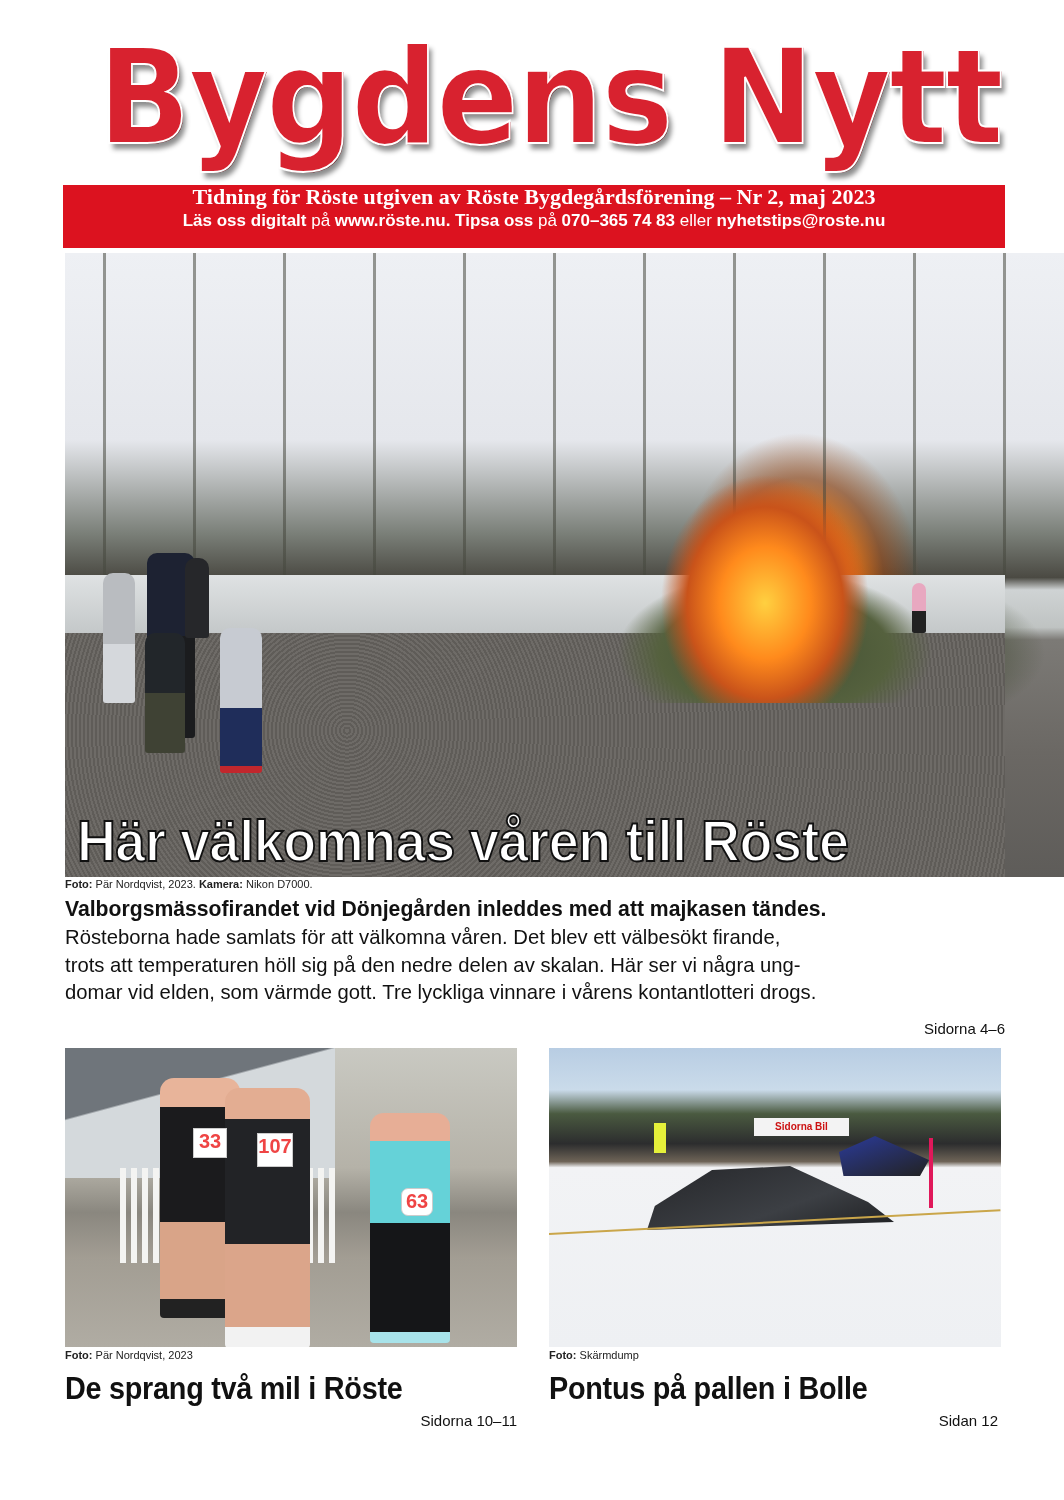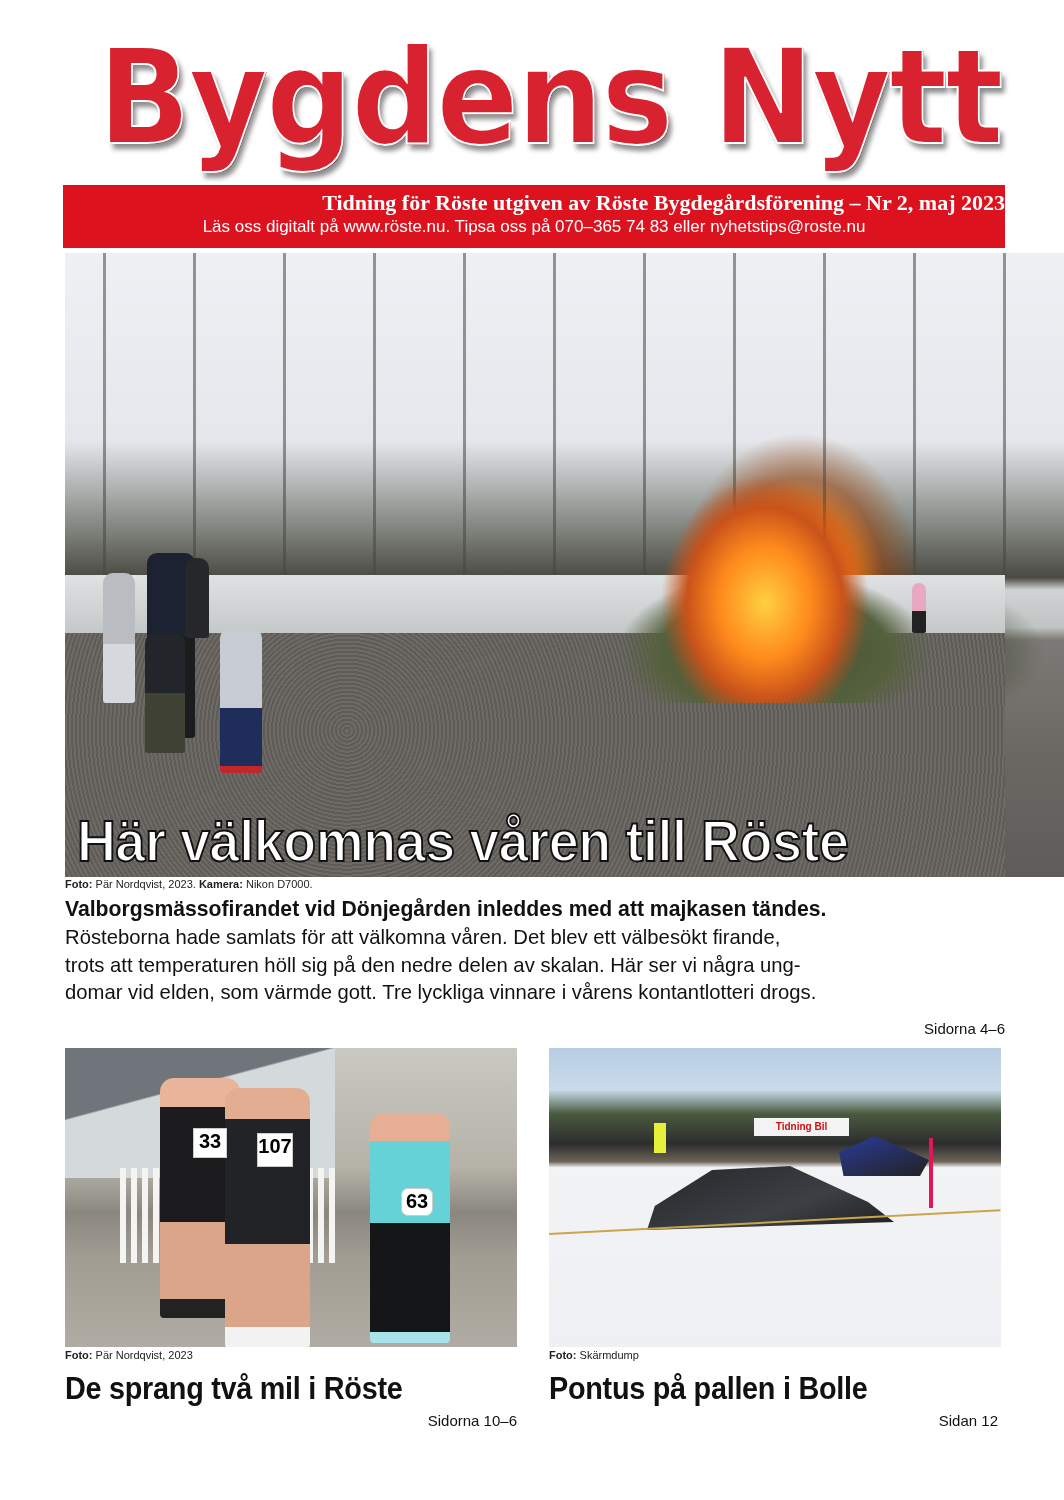--- a/index.html
+++ b/index.html
@@ -10,23 +10,23 @@
               text-align: center; }
   .masthead-title { font-family: "DejaVu Sans", sans-serif; font-weight: bold;
     font-size: 132px; line-height: 150px; letter-spacing: -2px; color: #d8222f;
     -webkit-text-stroke: 2px #ffffff;
     text-shadow: 4px 6px 6px rgba(0,0,0,0.45), 1px 1px 0 #a0141d;
     transform: scaleX(0.92); transform-origin: center; white-space: nowrap; }
 
   .banner { position: absolute; left: 63px; top: 185px; width: 942px; height: 63px;
             background: #dc121f; color: #fff; text-align: center; }
   .banner-line1 { font-family: "Liberation Serif", serif; font-weight: bold; font-size: 22px;
-                  line-height: 24px; padding-top: 6px; white-space: nowrap; text-align: right; }
+                  line-height: 24px; padding-top: 0; white-space: nowrap; }
   .banner-line2 { font-size: 17px; line-height: 24px; white-space: nowrap; }
-  .banner-line2 b { font-weight: normal; }
+  .banner-line2 b { font-weight: bold; }
 
   .photo { position: absolute; overflow: hidden; }
   .main-photo { left: 65px; top: 253px; width: 1056px; height: 624px;
     background:
       radial-gradient(ellipse 120px 150px at 735px 330px, #ffb020 0%, #f07a18 40%, rgba(150,70,20,0.6) 70%, rgba(0,0,0,0) 100%),
       radial-gradient(ellipse 220px 90px at 760px 400px, #4a5a38 0%, rgba(60,70,45,0.8) 60%, rgba(0,0,0,0) 100%),
       linear-gradient(180deg, #eef0f4 0%, #e5e7ec 30%, #7a7f78 45%, #4b4a43 52%, #cfd3d4 54%, #bfc3c2 60%, #7c7a76 62%, #6b6864 80%, #5e5c59 100%); }
   .trees { position: absolute; inset: 0;
     background:
       repeating-linear-gradient(90deg, rgba(60,60,55,0) 0 38px, rgba(70,72,62,0.55) 38px 41px, rgba(60,60,55,0) 41px 90px); 
@@ -57,21 +57,21 @@
                transform: scaleX(0.965); transform-origin: left; }
   .pageref { position: absolute; font-weight: normal; font-size: 15px; line-height: 18px; text-align: right; }
 
   .runner-photo { left: 65px; top: 1048px; width: 452px; height: 299px;
     background: linear-gradient(180deg, #c9c9c2 0%, #b5b2a8 40%, #8a877f 55%, #a29d93 70%, #b0aca3 100%); }
   .house { position: absolute; left: 0; top: 0; width: 270px; height: 130px;
     background: linear-gradient(165deg, #6f757b 0 35%, #d4d9dc 36% 100%); }
   .fence { position: absolute; left: 55px; top: 120px; width: 220px; height: 95px;
     background: repeating-linear-gradient(90deg, #f4f4f2 0 6px, rgba(0,0,0,0) 6px 11px); }
   .runner { position: absolute; border-radius: 14px 14px 4px 4px; }
-  .bib { position: absolute; background: #fff; color: #000000; font-weight: bold; font-size: 20px;
+  .bib { position: absolute; background: #fff; color: #ef4444; font-weight: bold; font-size: 20px;
          line-height: 24px; text-align: center; border: 1px solid #ccc; }
 
   .snow-photo { left: 549px; top: 1048px; width: 452px; height: 299px;
     background: linear-gradient(180deg, #b8cde3 0%, #cadbea 14%, #4a5a40 22%, #2c2d2e 32%, #6e6457 38%, #f2f3f5 40%, #eef0f3 100%); }
   .sled { position: absolute; left: 85px; top: 110px; width: 260px; height: 80px;
     background: linear-gradient(160deg, #222326 0%, #3c3f44 60%, #1a1b1d 100%);
     clip-path: polygon(8% 60%, 30% 15%, 60% 10%, 90% 55%, 100% 80%, 5% 90%); }
   .sled2 { position: absolute; left: 290px; top: 88px; width: 90px; height: 40px;
     background: linear-gradient(160deg, #2b3b9a, #222); clip-path: polygon(0 40%, 40% 0, 100% 60%, 90% 100%, 5% 100%); }
   .sign { position: absolute; left: 205px; top: 70px; width: 95px; height: 18px; background: #f3f3f3;
@@ -131,24 +131,24 @@
   <div class="runner" style="left:160px;top:40px;width:85px;height:260px;background:linear-gradient(180deg,#e3ad92 0 12%,#222326 12% 60%,#dba58a 60% 92%,#f2f2f2 92% 100%);"></div>
   <div class="runner" style="left:305px;top:65px;width:80px;height:230px;background:linear-gradient(180deg,#e7ae96 0 12%,#65d2d8 12% 48%,#151618 48% 95%,#a8e3ea 95% 100%);"></div>
   <div class="bib" style="left:128px;top:80px;width:32px;height:28px;">33</div>
   <div class="bib" style="left:192px;top:85px;width:34px;height:32px;">107</div>
   <div class="bib" style="left:336px;top:140px;width:30px;height:26px;border-radius:7px;">63</div>
 </div>
 <div class="credit" style="left:65px;top:1349px;">
   <b>Foto:</b><span> Pär Nordqvist, 2023</span>
 </div>
 <div class="story-title" style="left:65px;top:1371px;">De sprang två mil i Röste</div>
-<div class="pageref" style="left:320px;width:197px;top:1412px;">Sidorna 10–6</div>
+<div class="pageref" style="left:320px;width:197px;top:1412px;">Sidorna 10–11</div>
 
 <div class="photo snow-photo">
-  <div class="sign">Tidning Bil</div>
+  <div class="sign">Sidorna Bil</div>
   <div class="vest"></div>
   <div class="sled2"></div>
   <div class="flag"></div>
   <div class="sled"></div>
   <div class="rope"></div>
 </div>
 <div class="credit" style="left:549px;top:1349px;">
   <b>Foto:</b><span> Skärmdump</span>
 </div>
 <div class="story-title" style="left:549px;top:1371px;">Pontus på pallen i Bolle</div>

